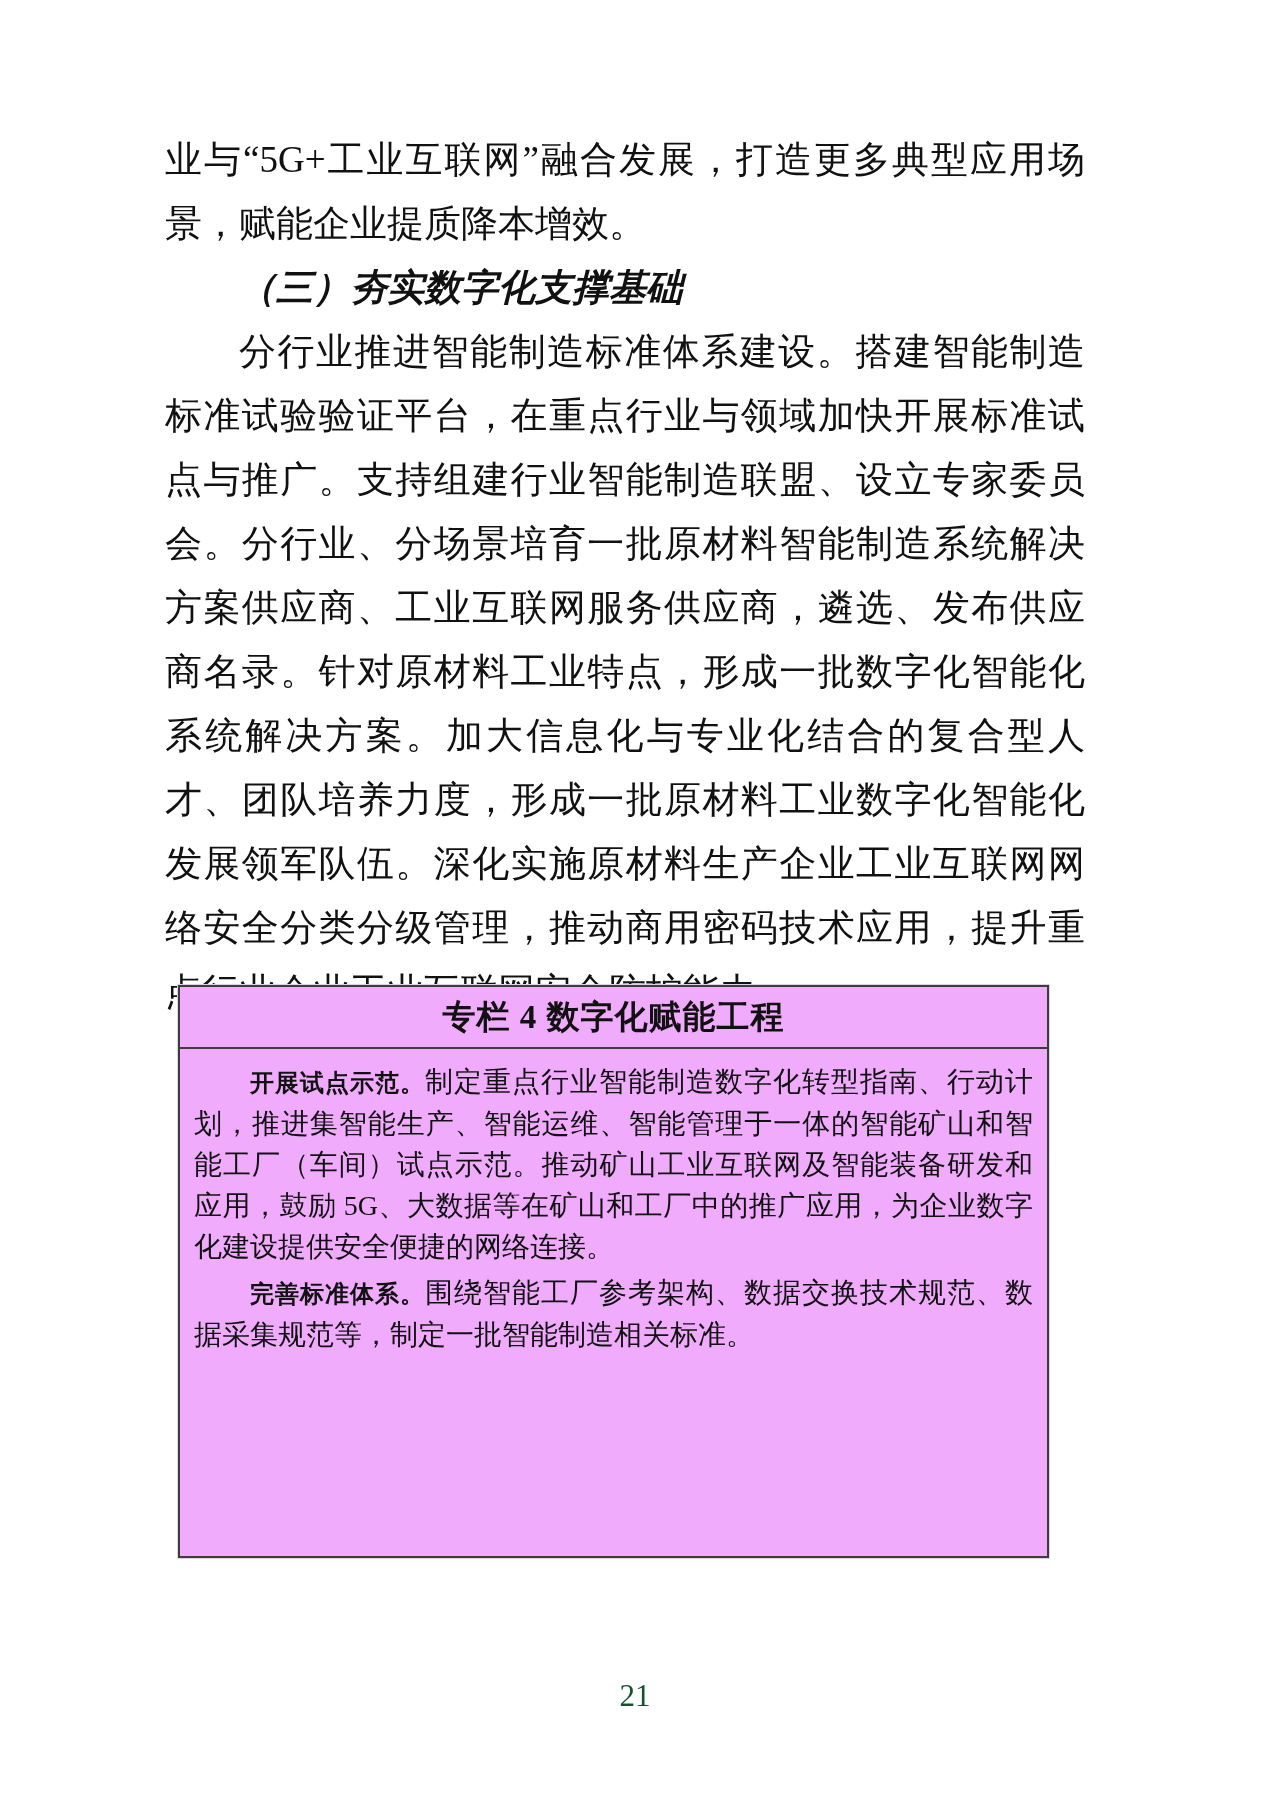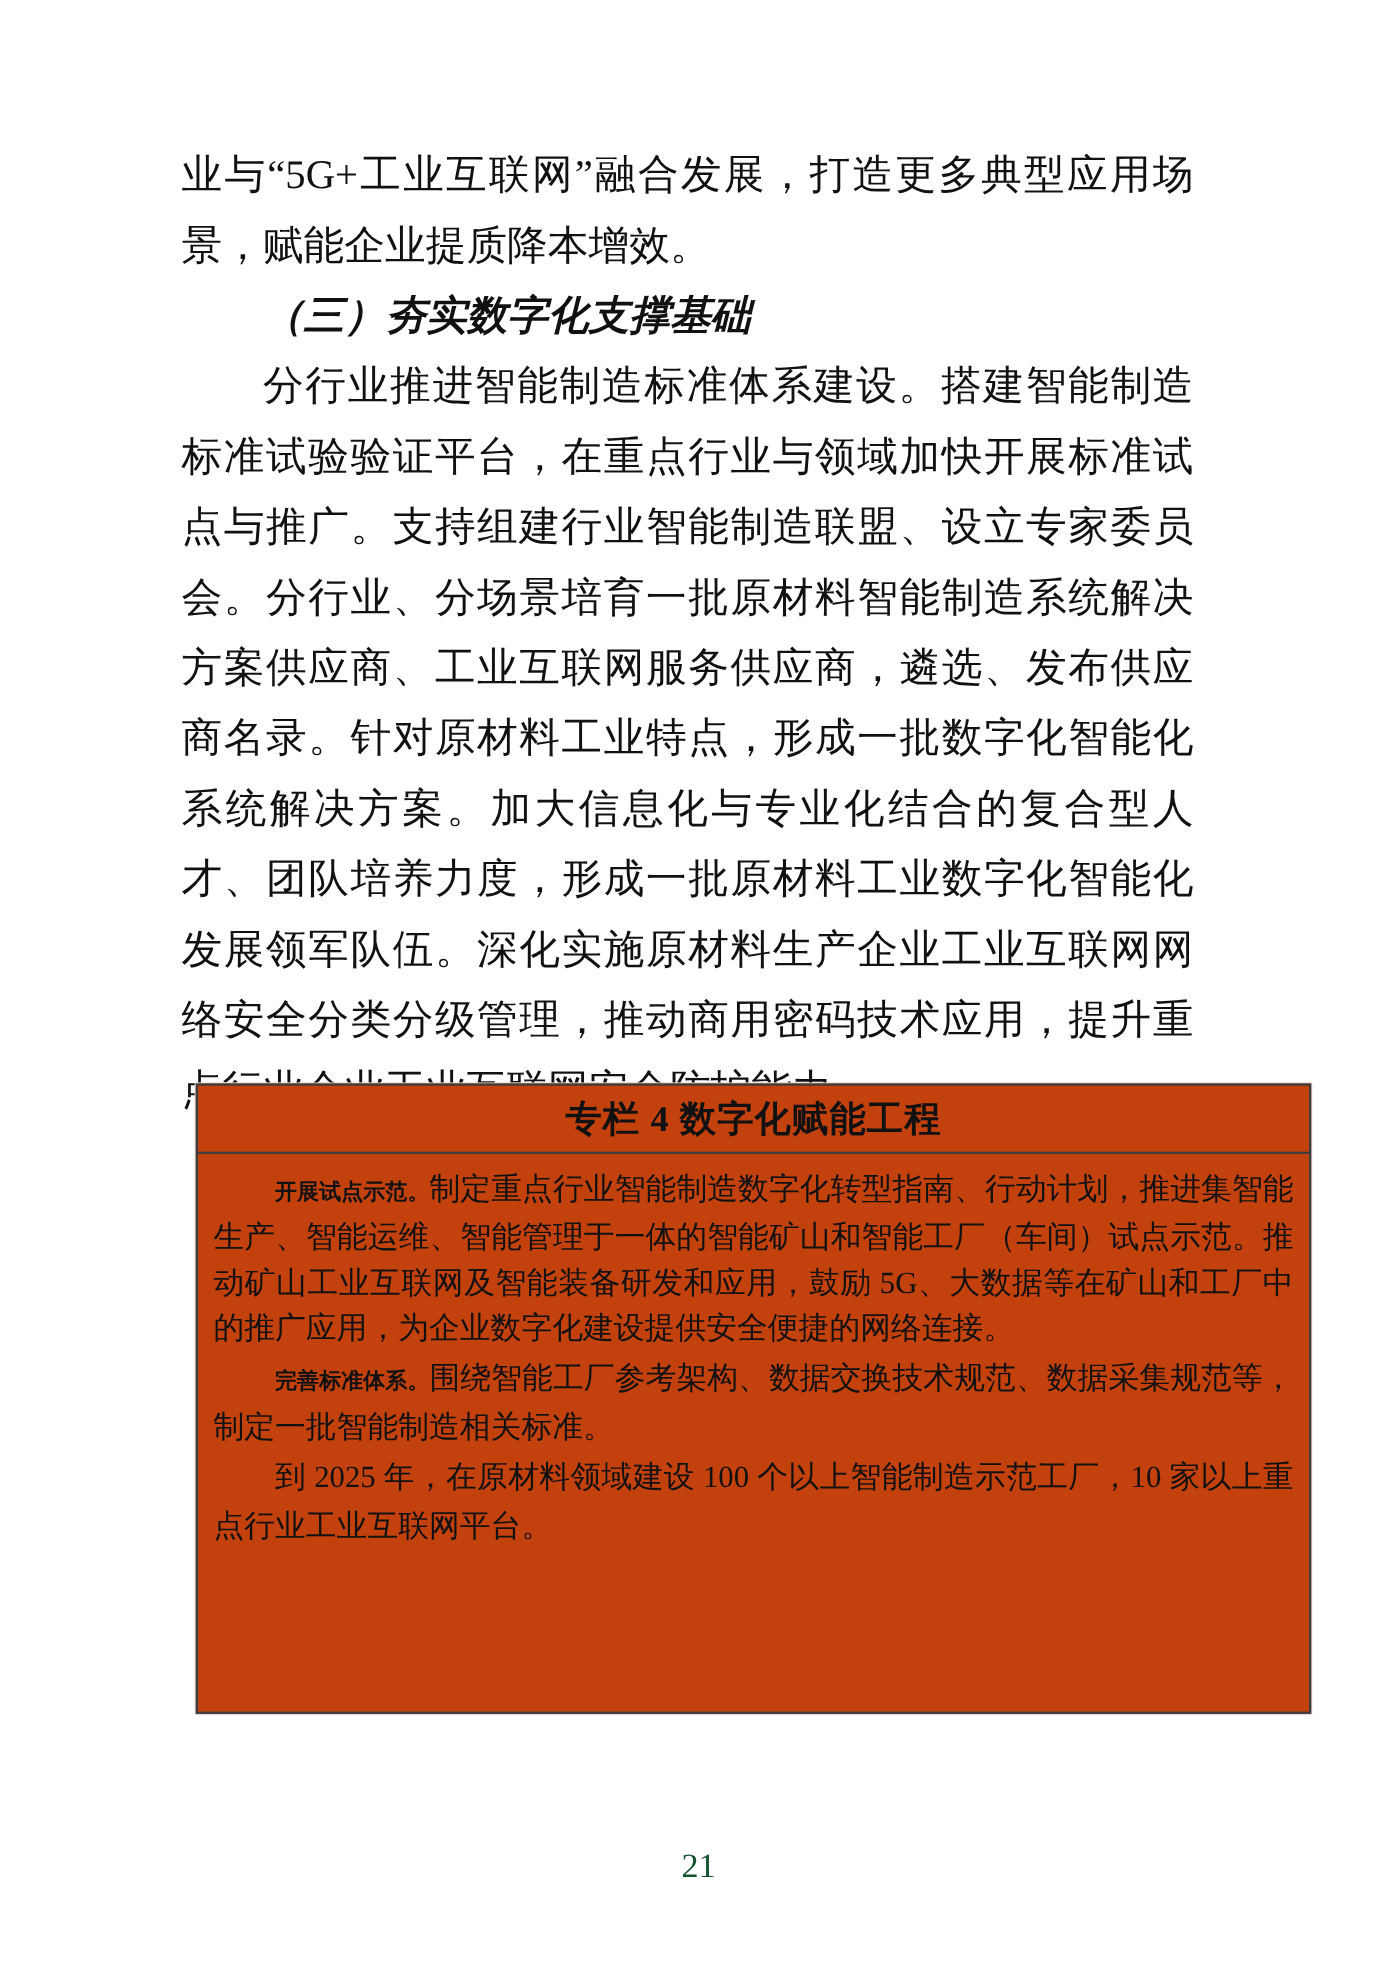--- a/index.html
+++ b/index.html
@@ -30,26 +30,26 @@
     font-weight: bold;
     margin: 0;
     font-size: 37px;
     line-height: 64px;
     font-style: italic;
   }
   .column-box {
     position: absolute;
     left: 178px;
     top: 985px;
-    width: 1014px;
+    width: 871px;
     min-height: 573px;
     box-sizing: border-box;
     border: 2px solid #3d3d3d;
     box-shadow: 0 0 0 1px #d8d8d8;
-    background: #c2410c;
+    background: #f0abfc;
   }
   .box-title {
     height: 60px;
     border-bottom: 2px solid #3d3d3d;
     display: flex;
     align-items: center;
     justify-content: center;
     font-weight: bold;
     font-size: 33px;
     letter-spacing: 1px;
@@ -58,21 +58,21 @@
     padding: 12px 14px 14px 14px;
     font-size: 28px;
     line-height: 41px;
     text-align: justify;
   }
   .box-body p { margin: 0 0 5px 0; text-indent: 2em; }
   .box-body p:last-child { margin-bottom: 0; }
   .box-lead {
     font-weight: bold;
     font-family: "Liberation Sans", "DejaVu Sans", sans-serif;
-    font-size: 20px;
+    font-size: 24px;
   }
   .watermark {
     position: absolute;
     left: 826px;
     top: 1593px;
     font-family: "Liberation Sans", "DejaVu Sans", sans-serif;
     font-weight: bold;
     font-size: 38px;
     letter-spacing: 1px;
     color: #c9c9c9;
@@ -102,22 +102,19 @@
 
   <section class="column-box">
     <header class="box-title">专栏 4  数字化赋能工程</header>
     <div class="box-body">
       <p>
         <span class="box-lead">开展试点示范。</span><span>制定重点行业智能制造数字化转型指南、行动计划，推进集智能生产、智能运维、智能管理于一体的智能矿山和智能工厂（车间）试点示范。推动矿山工业互联网及智能装备研发和应用，鼓励 5G、大数据等在矿山和工厂中的推广应用，为企业数字化建设提供安全便捷的网络连接。</span>
       </p>
       <p>
         <span class="box-lead">完善标准体系。</span><span>围绕智能工厂参考架构、数据交换技术规范、数据采集规范等，制定一批智能制造相关标准。</span>
       </p>
-      <p>
-        <span class="box-lead"></span><span>到 2025 年，在原材料领域建设 100 个以上智能制造示范工厂，10 家以上重点行业工业互联网平台。</span>
-      </p>
     </div>
   </section>
 
 
   <div class="page-number">21</div>
 
 </div>
 
 </body></html>

